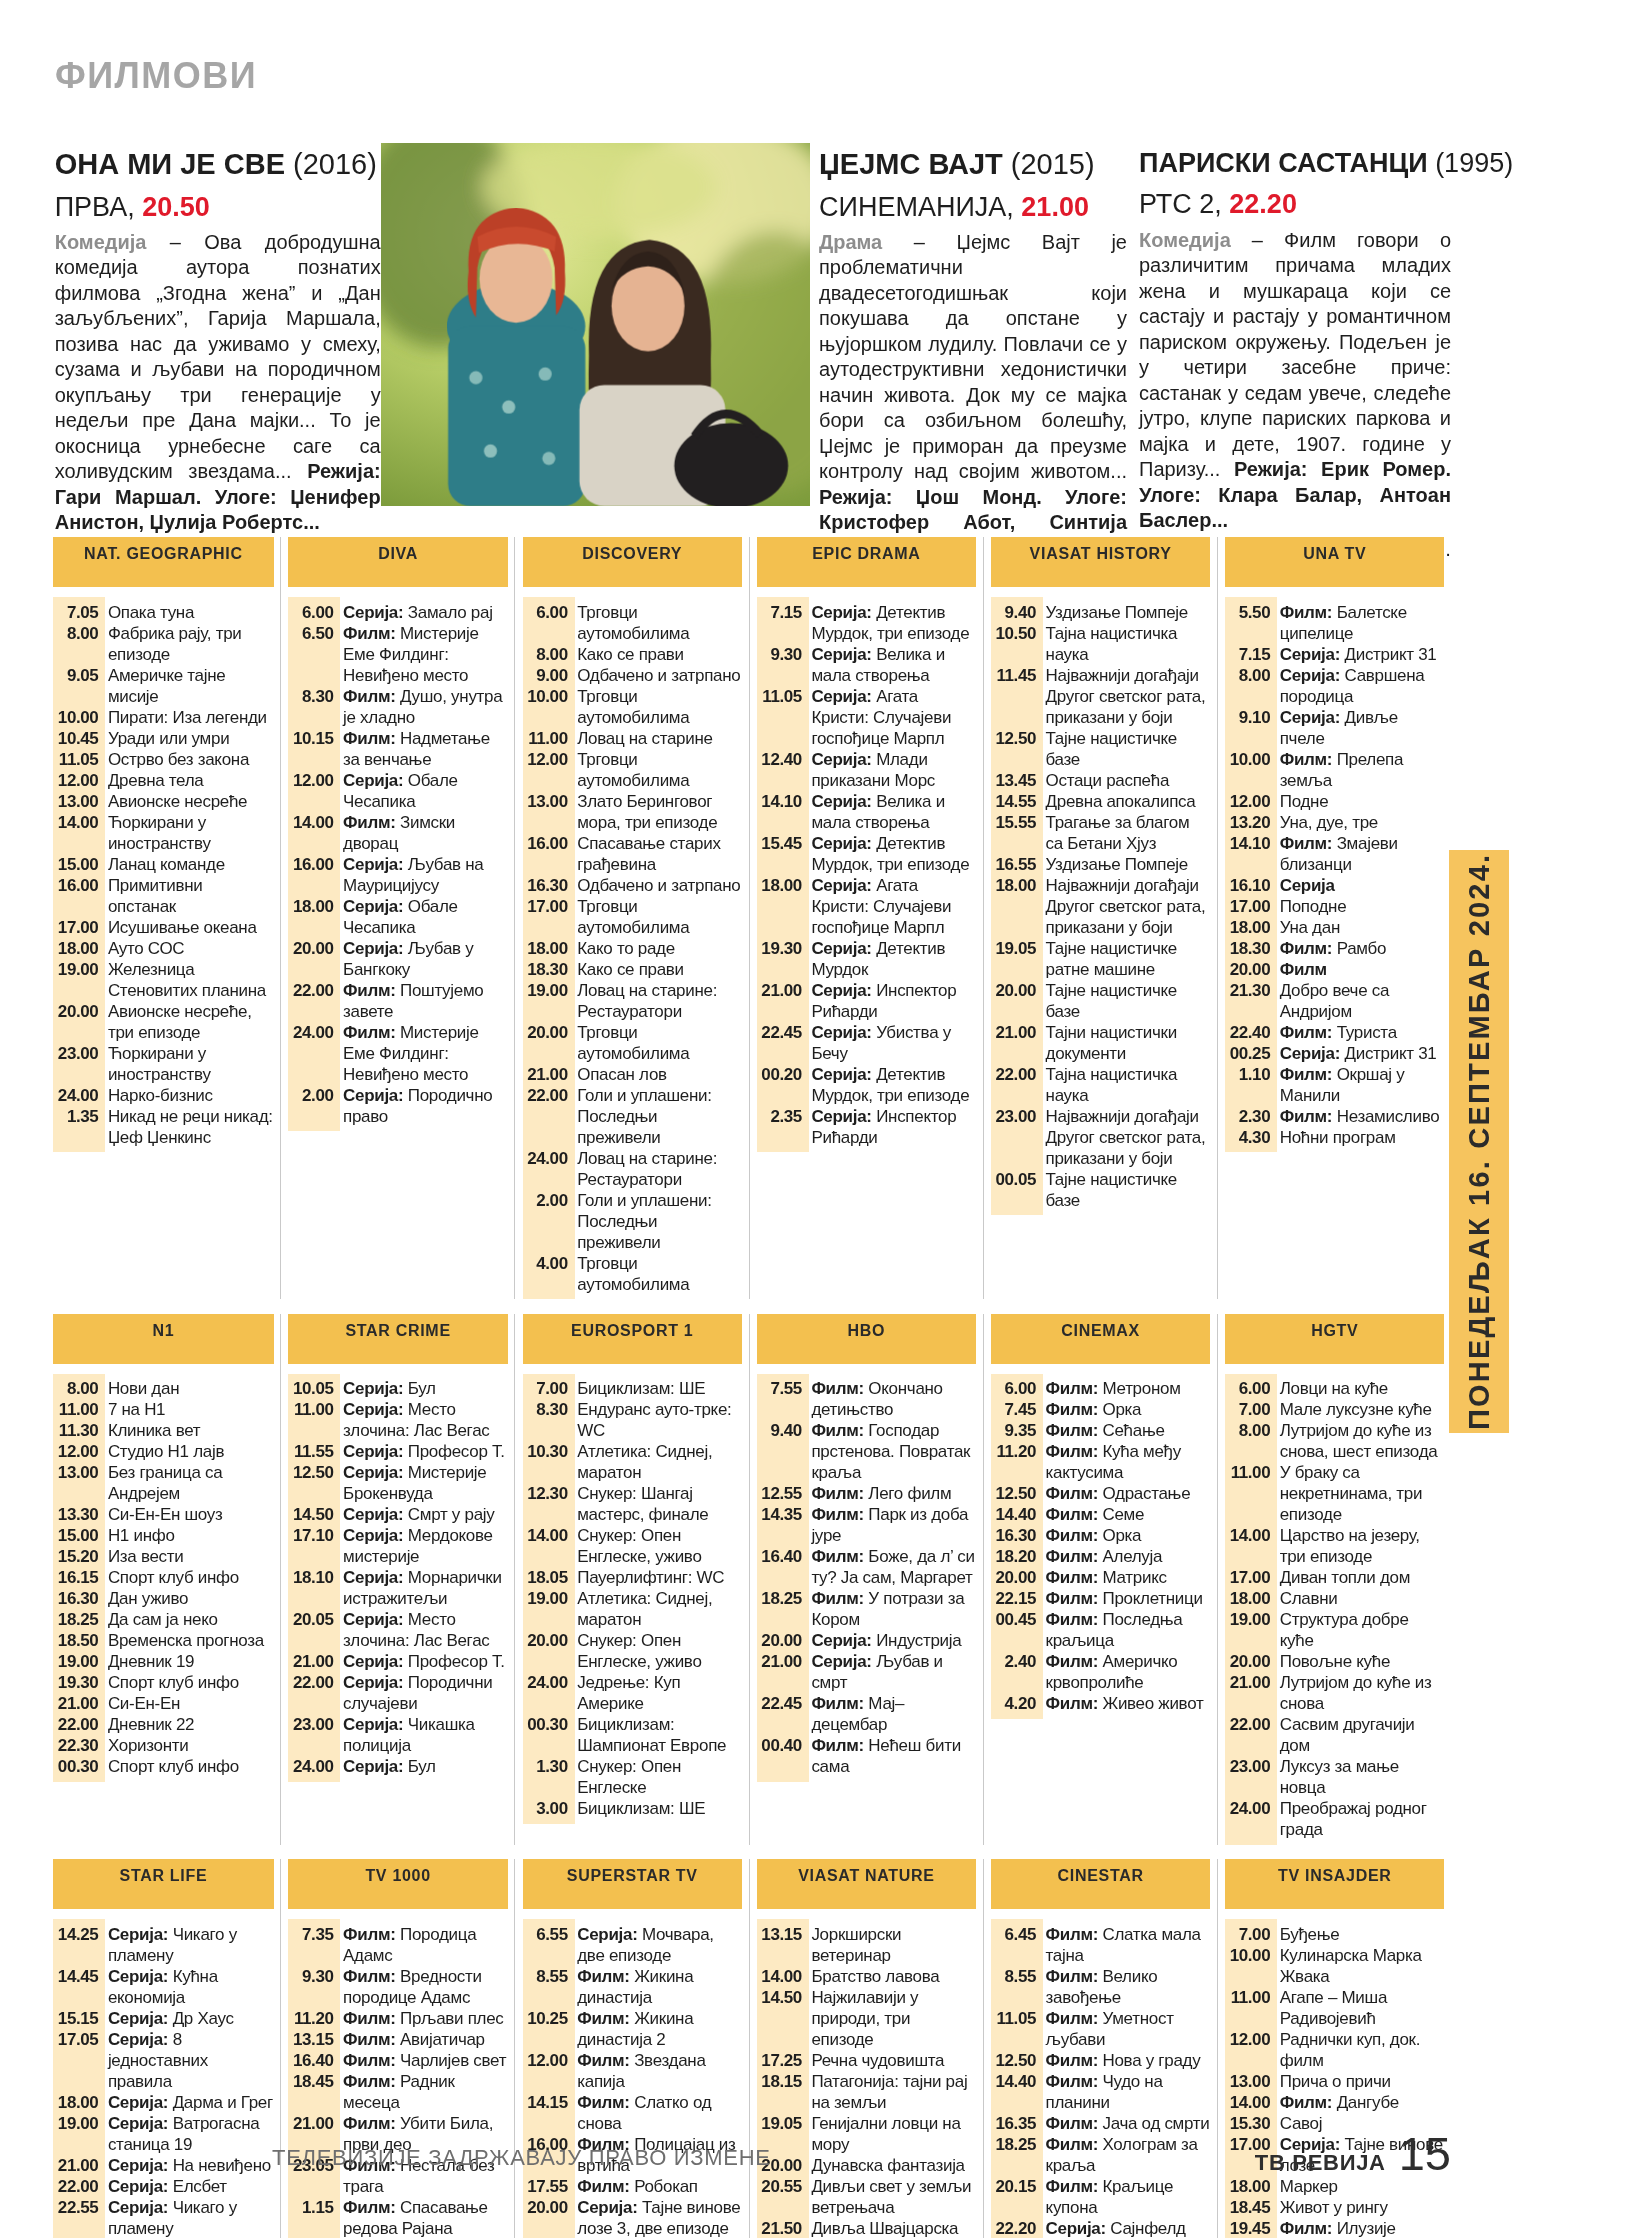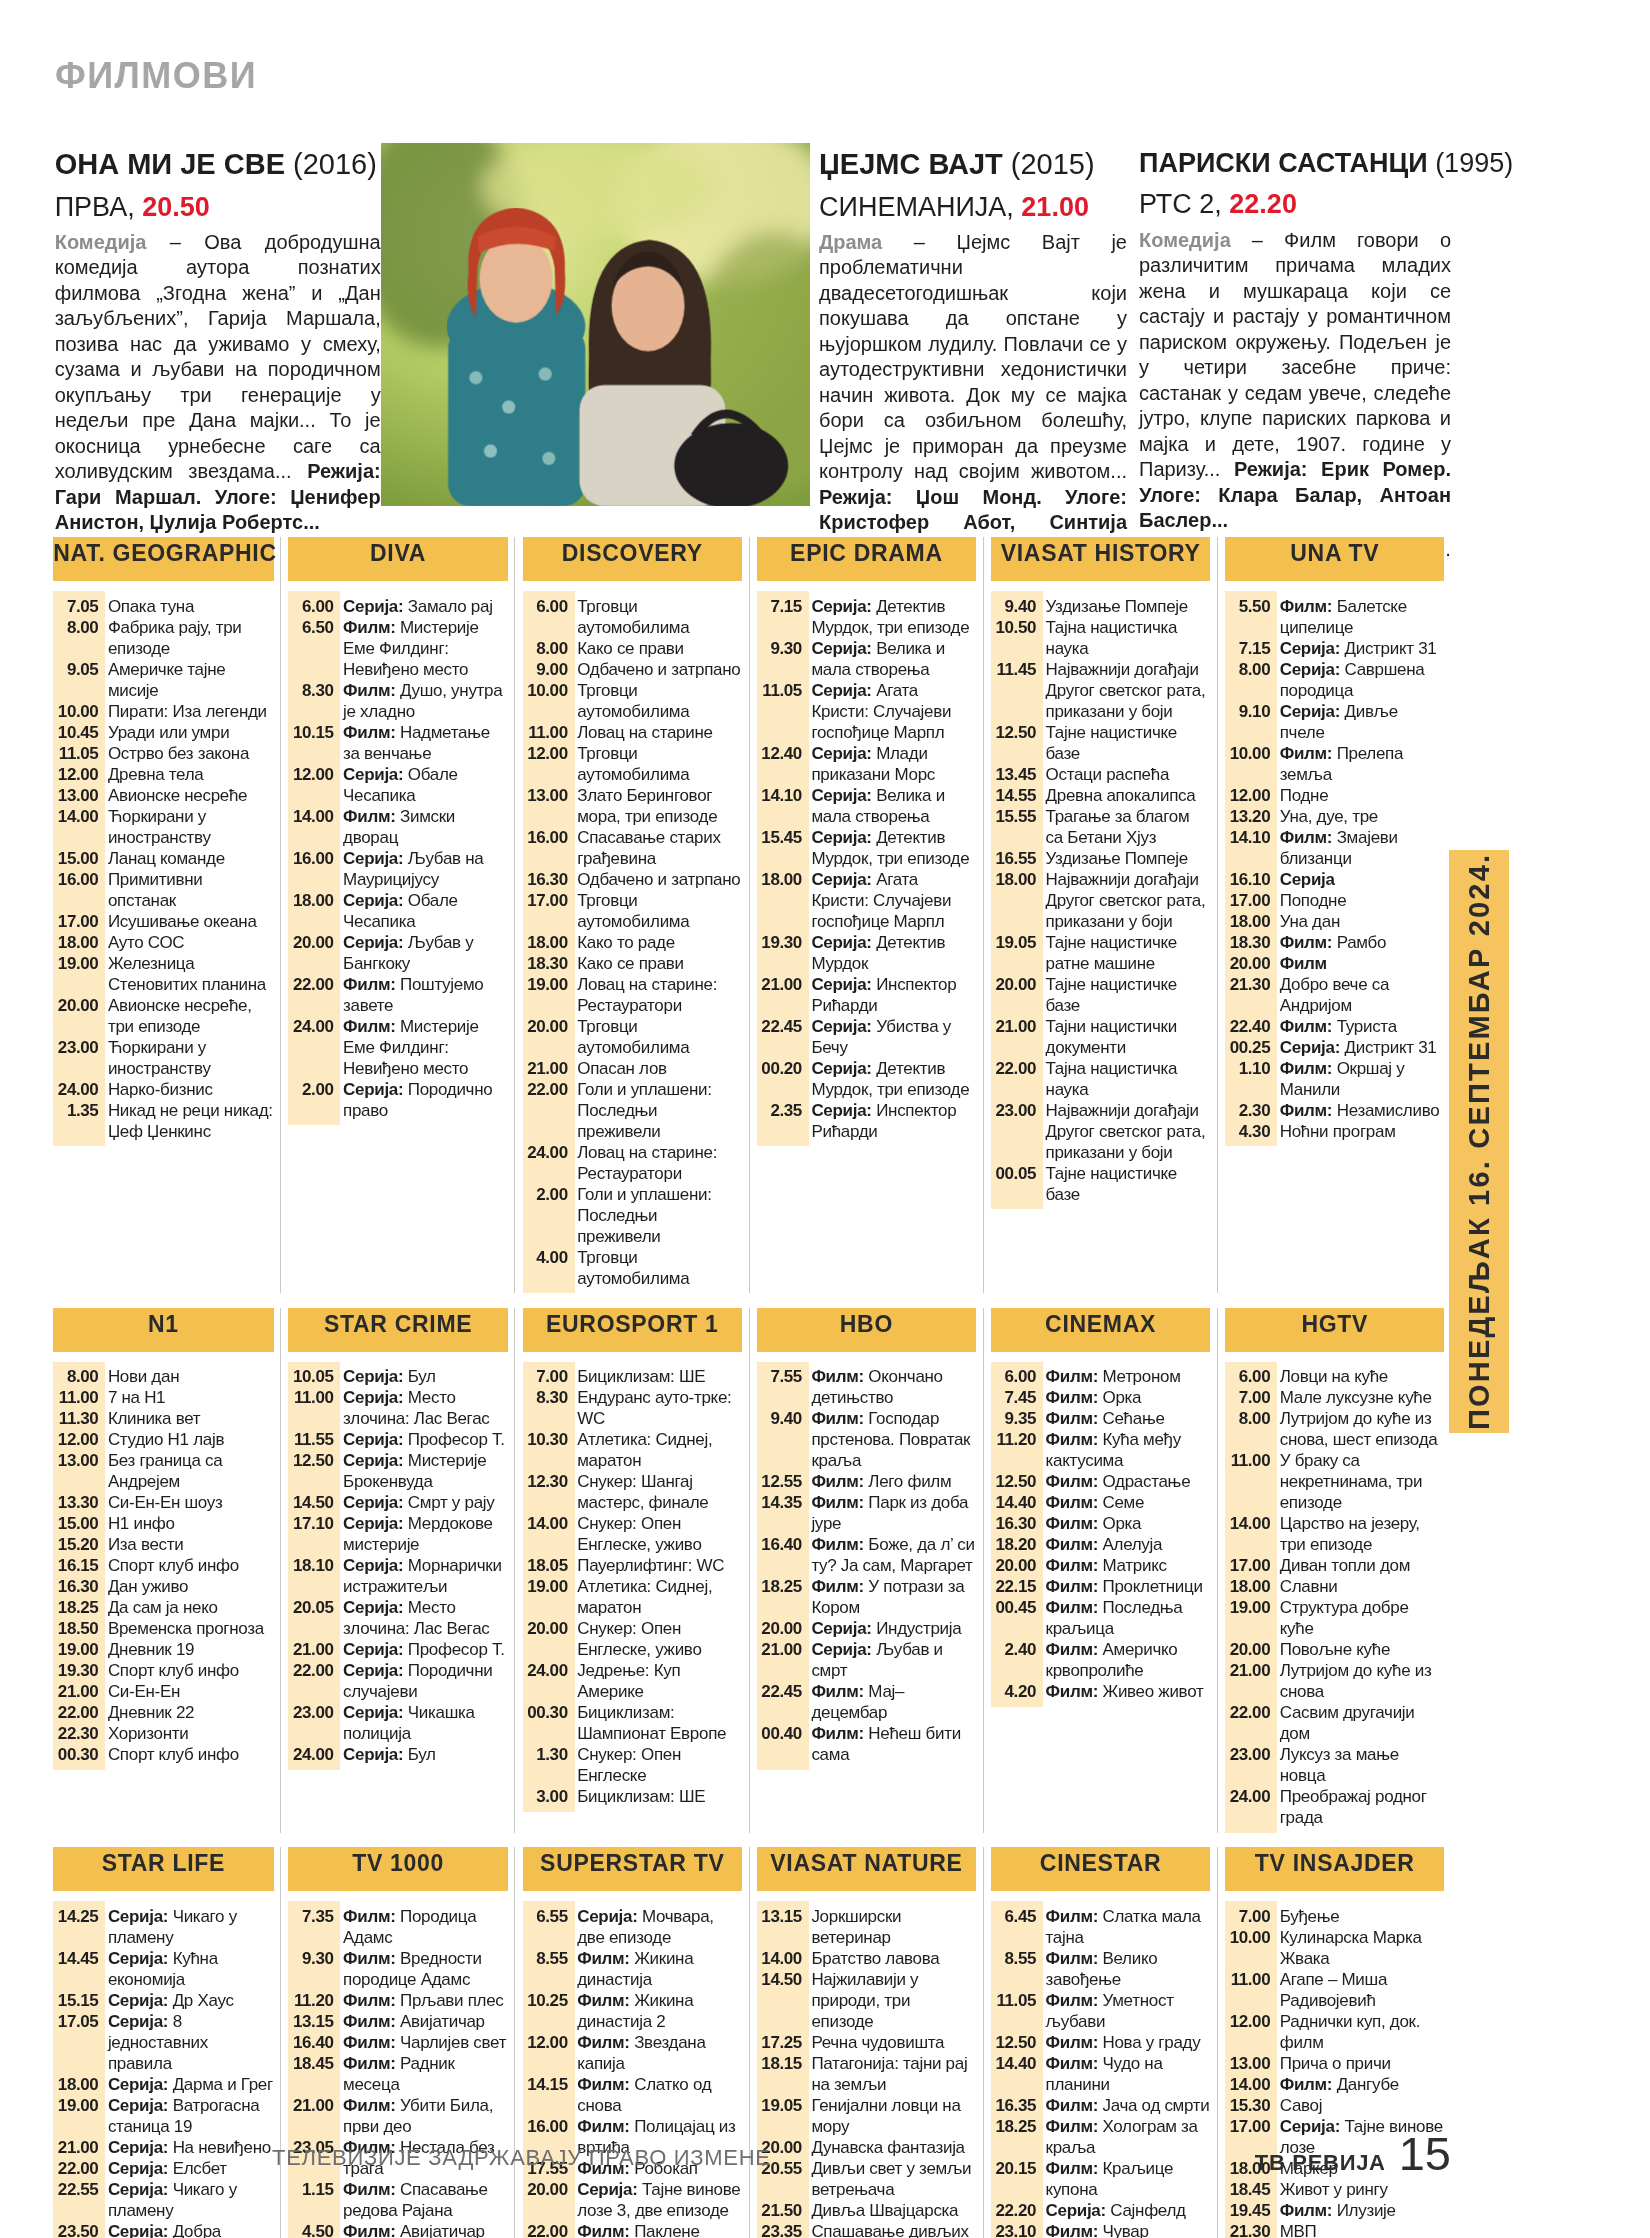--- a/index.html
+++ b/index.html
@@ -30,22 +30,22 @@
   .mv3{left:1093px;width:312px;}
   .mv3 h2{font-size:27px;}
   .photo{position:absolute;left:335px;top:0;width:429px;height:363px;overflow:hidden;}
   .photo svg{display:block;width:100%;height:100%;}
 
   
   .grid{position:absolute;left:46px;top:537px;width:1405px;}
   .section{display:grid;grid-template-columns:repeat(6,1fr);margin-bottom:14.6px;}
   .channel{padding:0 6.6px 0 7.3px;min-width:0;}
   .channel + .channel{border-left:0.7px solid var(--rule);}
-  .ch-head{background:var(--header-yellow);height:44px;line-height:33px;text-align:center;
-    font-size:23px;font-weight:700;color:#2a2a2a;letter-spacing:0.7px;white-space:nowrap;}
+  .ch-head{background:var(--header-yellow);height:50px;line-height:33px;text-align:center;
+    font-size:16px;font-weight:700;color:#2a2a2a;letter-spacing:0.7px;white-space:nowrap;}
   .listings{position:relative;margin-top:10.2px;padding:4.4px 0;}
   .listings::before{content:"";position:absolute;left:0;top:0;bottom:0;width:52px;
     background:var(--time-strip);}
   .row{position:relative;display:flex;align-items:flex-start;font-size:17px;line-height:21px;}
   .time{flex:0 0 48px;text-align:right;font-weight:700;letter-spacing:-0.4px;padding-right:2.9px;}
   .title{flex:1;padding-left:6.6px;letter-spacing:-0.3px;}
   .title b{font-weight:700;}
 
   
   .date-band{position:absolute;left:1449px;top:850px;width:60px;height:583px;

